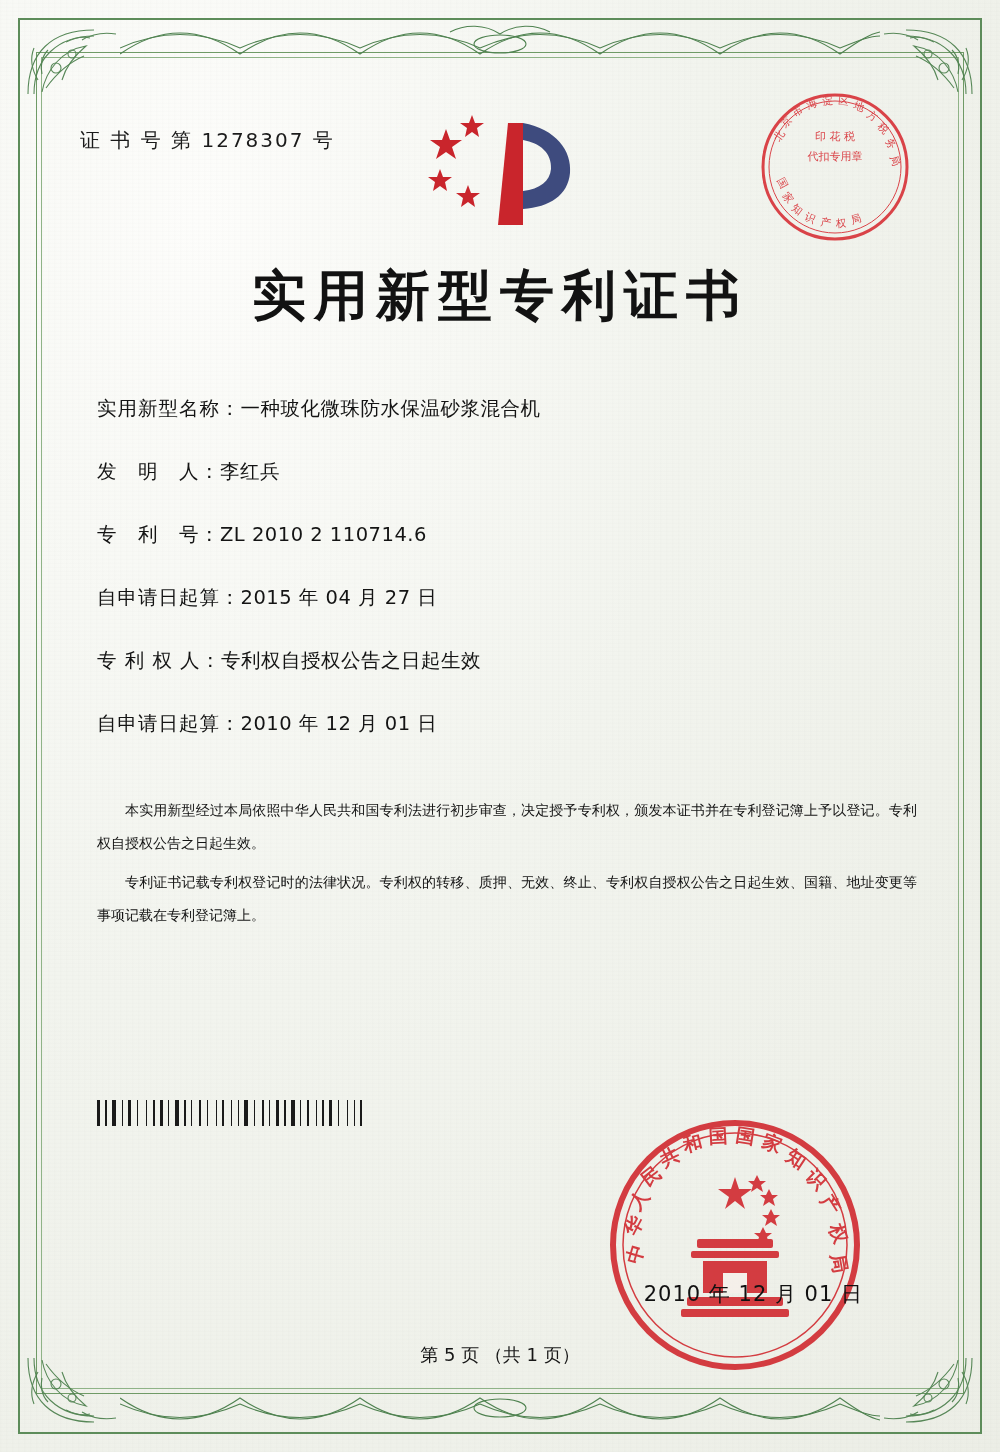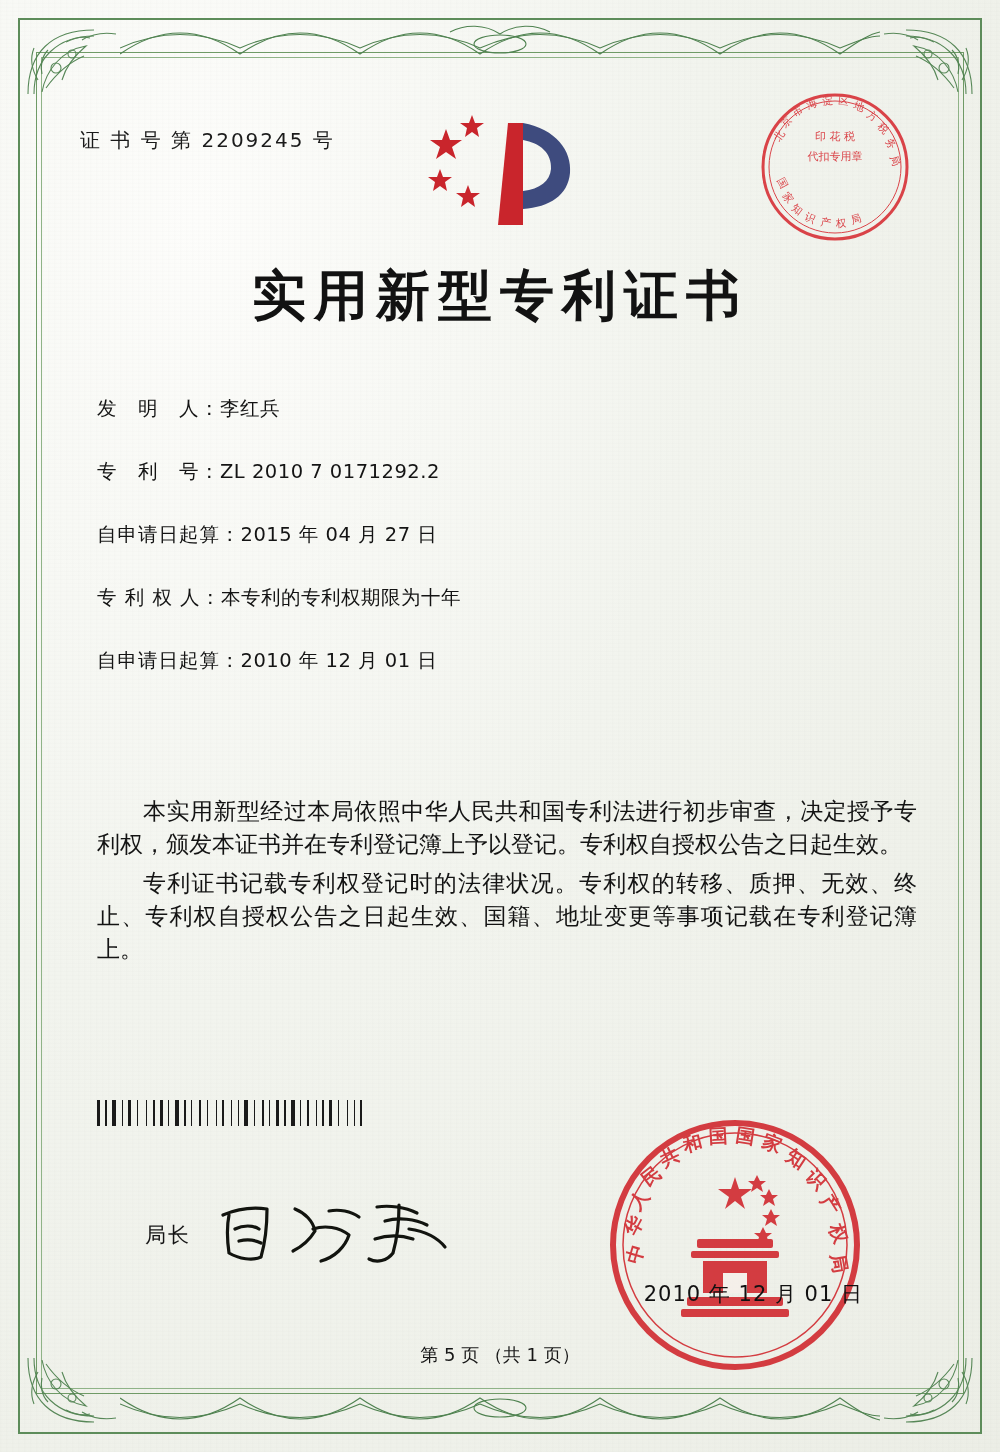--- a/index.html
+++ b/index.html
@@ -138,22 +138,22 @@
   }
   .field-value {
     letter-spacing: 0.5px;
   }
 
   .paragraphs {
     position: absolute;
     top: 700px;
     left: 22px;
     right: 8px;
-    font-family: Liberation Sans, sans-serif;
-    font-size: 23px;
+    font-family: Liberation Mono, monospace;
+    font-size: 14px;
     line-height: 33px;
     color: #131313;
     text-align: justify;
   }
   .paragraphs p {
     margin: 0 0 6px 0;
     text-indent: 2em;
   }
 
   
@@ -301,21 +301,21 @@
       <circle cx="50" cy="32" r="4"></circle>
       <path d="M60,18 C70,12 82,10 94,12"></path>
       <path d="M16,58 C10,48 8,36 12,26"></path>
       <path d="M44,20 C52,16 60,14 68,16"></path>
       <path d="M20,52 C18,44 20,34 26,28"></path>
     </g>
   </svg>
 
   <div class="content">
 
-    <div class="cert-number">证 书 号 第 2209245 号</div>
+    <div class="cert-number">证 书 号 第 1278307 号</div>
 
     <svg class="logo" viewBox="0 0 160 135">
       <g fill="#c9252c">
         <polygon points="26,22 30,33 42,33 32,40 36,52 26,45 16,52 20,40 10,33 22,33"></polygon>
         <polygon points="52,8 55,16 64,16 57,21 59,30 52,25 45,30 47,21 40,16 49,16"></polygon>
         <polygon points="20,62 23,70 32,70 25,75 27,84 20,79 13,84 15,75 8,70 17,70"></polygon>
         <polygon points="48,78 51,86 60,86 53,91 55,100 48,95 41,100 43,91 36,86 45,86"></polygon>
       </g>
       <polygon points="88,16 103,16 103,118 78,118" fill="#c9252c"></polygon>
       <path d="M103,16 C136,22 152,44 150,66 C148,88 130,100 103,102 L103,84 C120,82 130,74 131,62 C132,46 120,36 103,33 Z" fill="#3e4b7e"></path>
@@ -352,30 +352,33 @@
         <text transform="translate(85,145) rotate(11)">产</text>
         <text transform="translate(101,147) rotate(-3)">权</text>
         <text transform="translate(117,144) rotate(-17)">局</text>
       </g>
     </svg>
 
     <div class="doc-title">实用新型专利证书</div>
 
     <div class="fields">
       <div class="field-row">
+        <span class="field-label">实用新型名称：</span><span class="field-value">一种玻化微珠防水保温砂浆混合机</span>
+      </div>
+      <div class="field-row">
         <span class="field-label">发　明　人：</span><span class="field-value">李红兵</span>
       </div>
       <div class="field-row">
-        <span class="field-label">专　利　号：</span><span class="field-value">ZL 2010 7 0171292.2</span>
+        <span class="field-label">专　利　号：</span><span class="field-value">ZL 2010 2 110714.6</span>
       </div>
       <div class="field-row">
         <span class="field-label">自申请日起算：</span><span class="field-value">2015 年 04 月 27 日</span>
       </div>
       <div class="field-row">
-        <span class="field-label">专 利 权 人：</span><span class="field-value">本专利的专利权期限为十年</span>
+        <span class="field-label">专 利 权 人：</span><span class="field-value">专利权自授权公告之日起生效</span>
       </div>
       <div class="field-row">
         <span class="field-label">自申请日起算：</span><span class="field-value">2010 年 12 月 01 日</span>
       </div>
     </div>
 
     <div class="paragraphs">
       <p>本实用新型经过本局依照中华人民共和国专利法进行初步审查，决定授予专利权，颁发本证书并在专利登记簿上予以登记。专利权自授权公告之日起生效。</p>
       <p>专利证书记载专利权登记时的法律状况。专利权的转移、质押、无效、终止、专利权自授权公告之日起生效、国籍、地址变更等事项记载在专利登记簿上。</p>
     </div>
@@ -446,38 +449,20 @@
         <i style="width: 1px;"></i>
         <i style="width: 4px; background: transparent;"></i>
         <i style="width: 1px;"></i>
         <i style="width: 2px; background: transparent;"></i>
         <i style="width: 1px;"></i>
         <i style="width: 1px; background: transparent;"></i>
         <i style="width: 2px;"></i>
         <i style="width: 3px; background: transparent;"></i>
       </div>
 
-    <div class="sig-row">
-      <span class="sig-label">局长</span>
-      <svg class="sig-mark" viewBox="0 0 250 80">
-        <g fill="none" stroke="#12140f" stroke-width="3.2" stroke-linecap="round" stroke-linejoin="round">
-          <path d="M14,20 C28,14 44,12 58,14 C58,30 56,48 52,62 C44,66 30,64 20,58 C18,44 18,30 20,20"></path>
-          <path d="M26,34 C34,30 44,30 50,34"></path>
-          <path d="M30,46 C38,44 46,45 52,48"></path>
-          <path d="M86,14 C96,18 104,26 106,36 C100,46 92,52 84,56"></path>
-          <path d="M104,34 C116,30 130,32 140,40 C136,52 126,62 112,66"></path>
-          <path d="M120,16 C130,14 142,16 150,22"></path>
-          <path d="M168,12 C180,10 196,12 208,18"></path>
-          <path d="M176,26 C190,22 206,24 218,30"></path>
-          <path d="M190,10 C190,28 188,44 184,58 C178,66 168,68 160,64"></path>
-          <path d="M200,34 C214,36 228,42 236,52"></path>
-          <path d="M166,44 C178,40 192,40 204,44"></path>
-        </g>
-      </svg>
-    </div>
 
     <svg class="seal" viewBox="0 0 260 260">
       <circle cx="130" cy="130" r="122" fill="none" stroke="#d0242a" stroke-width="6"></circle>
       <circle cx="130" cy="130" r="112" fill="none" stroke="#d0242a" stroke-width="1.5"></circle>
 
       <g fill="#d0242a">
         <polygon points="130,62 134,74 147,74 136,82 140,94 130,86 120,94 124,82 113,74 126,74"></polygon>
         <polygon points="152,60 155,66 161,66 156,70 158,77 152,73 146,77 148,70 143,66 149,66"></polygon>
         <polygon points="164,74 167,80 173,80 168,84 170,91 164,87 158,91 160,84 155,80 161,80"></polygon>
         <polygon points="166,94 169,100 175,100 170,104 172,111 166,107 160,111 162,104 157,100 163,100"></polygon>

